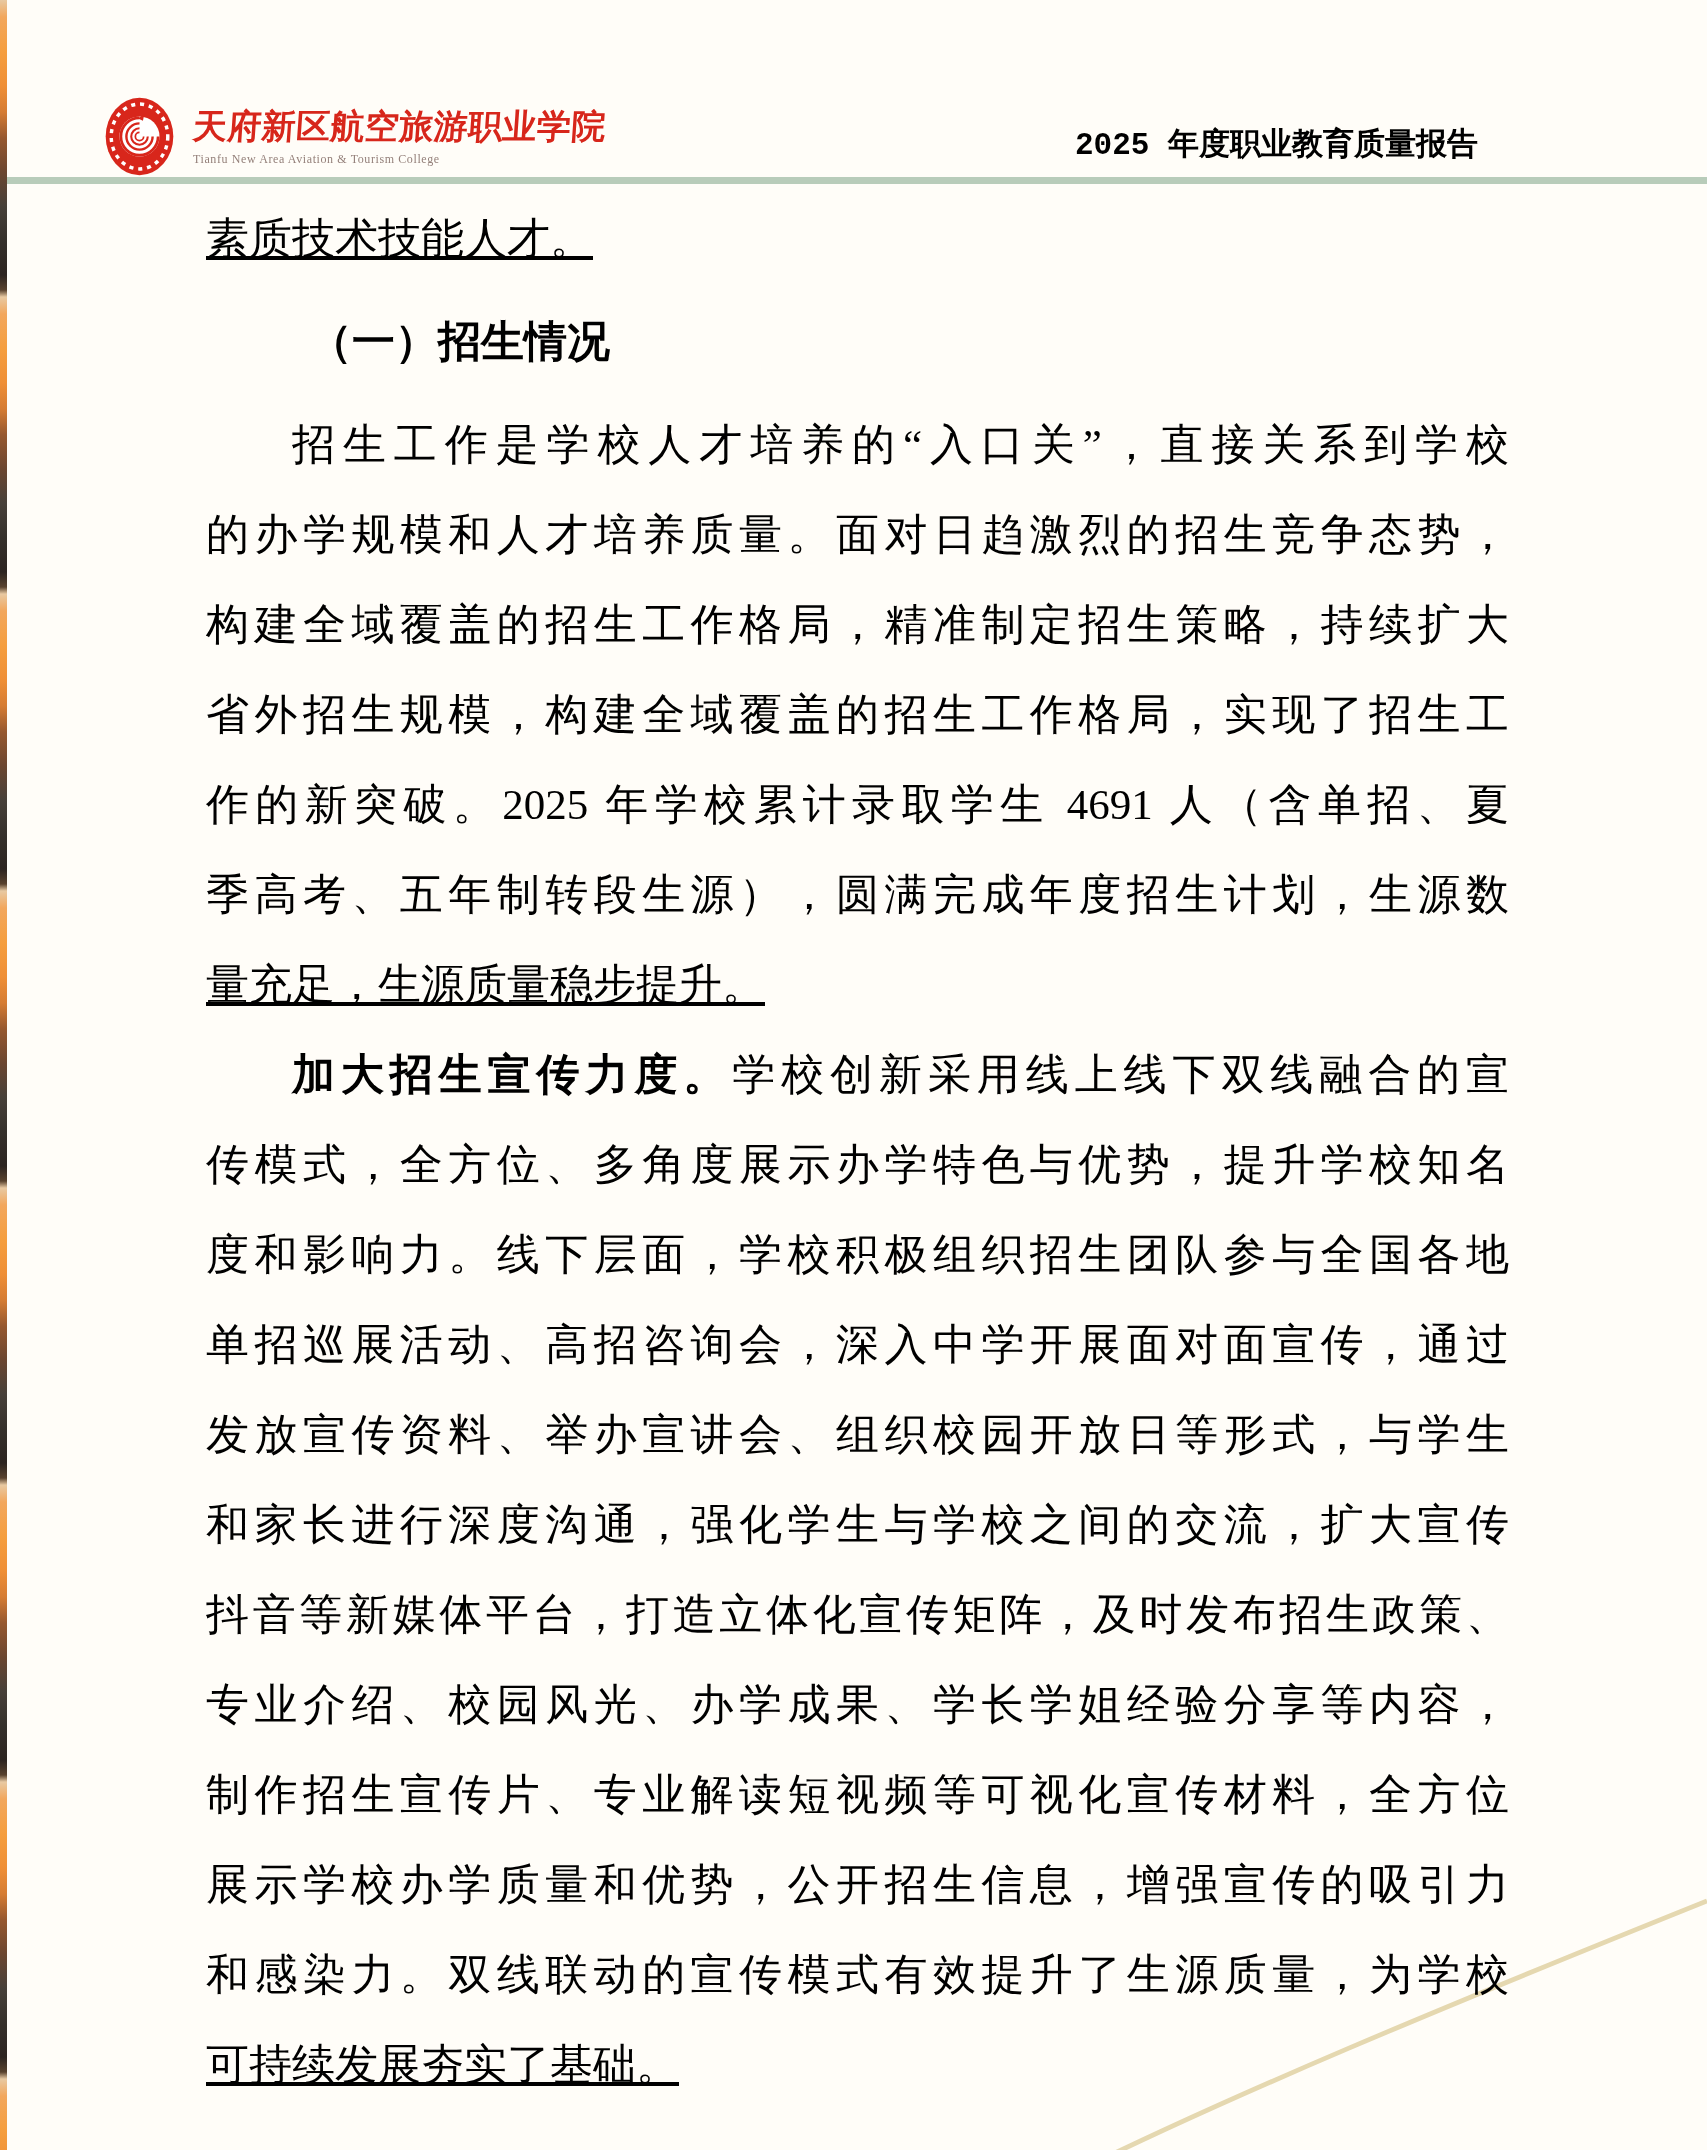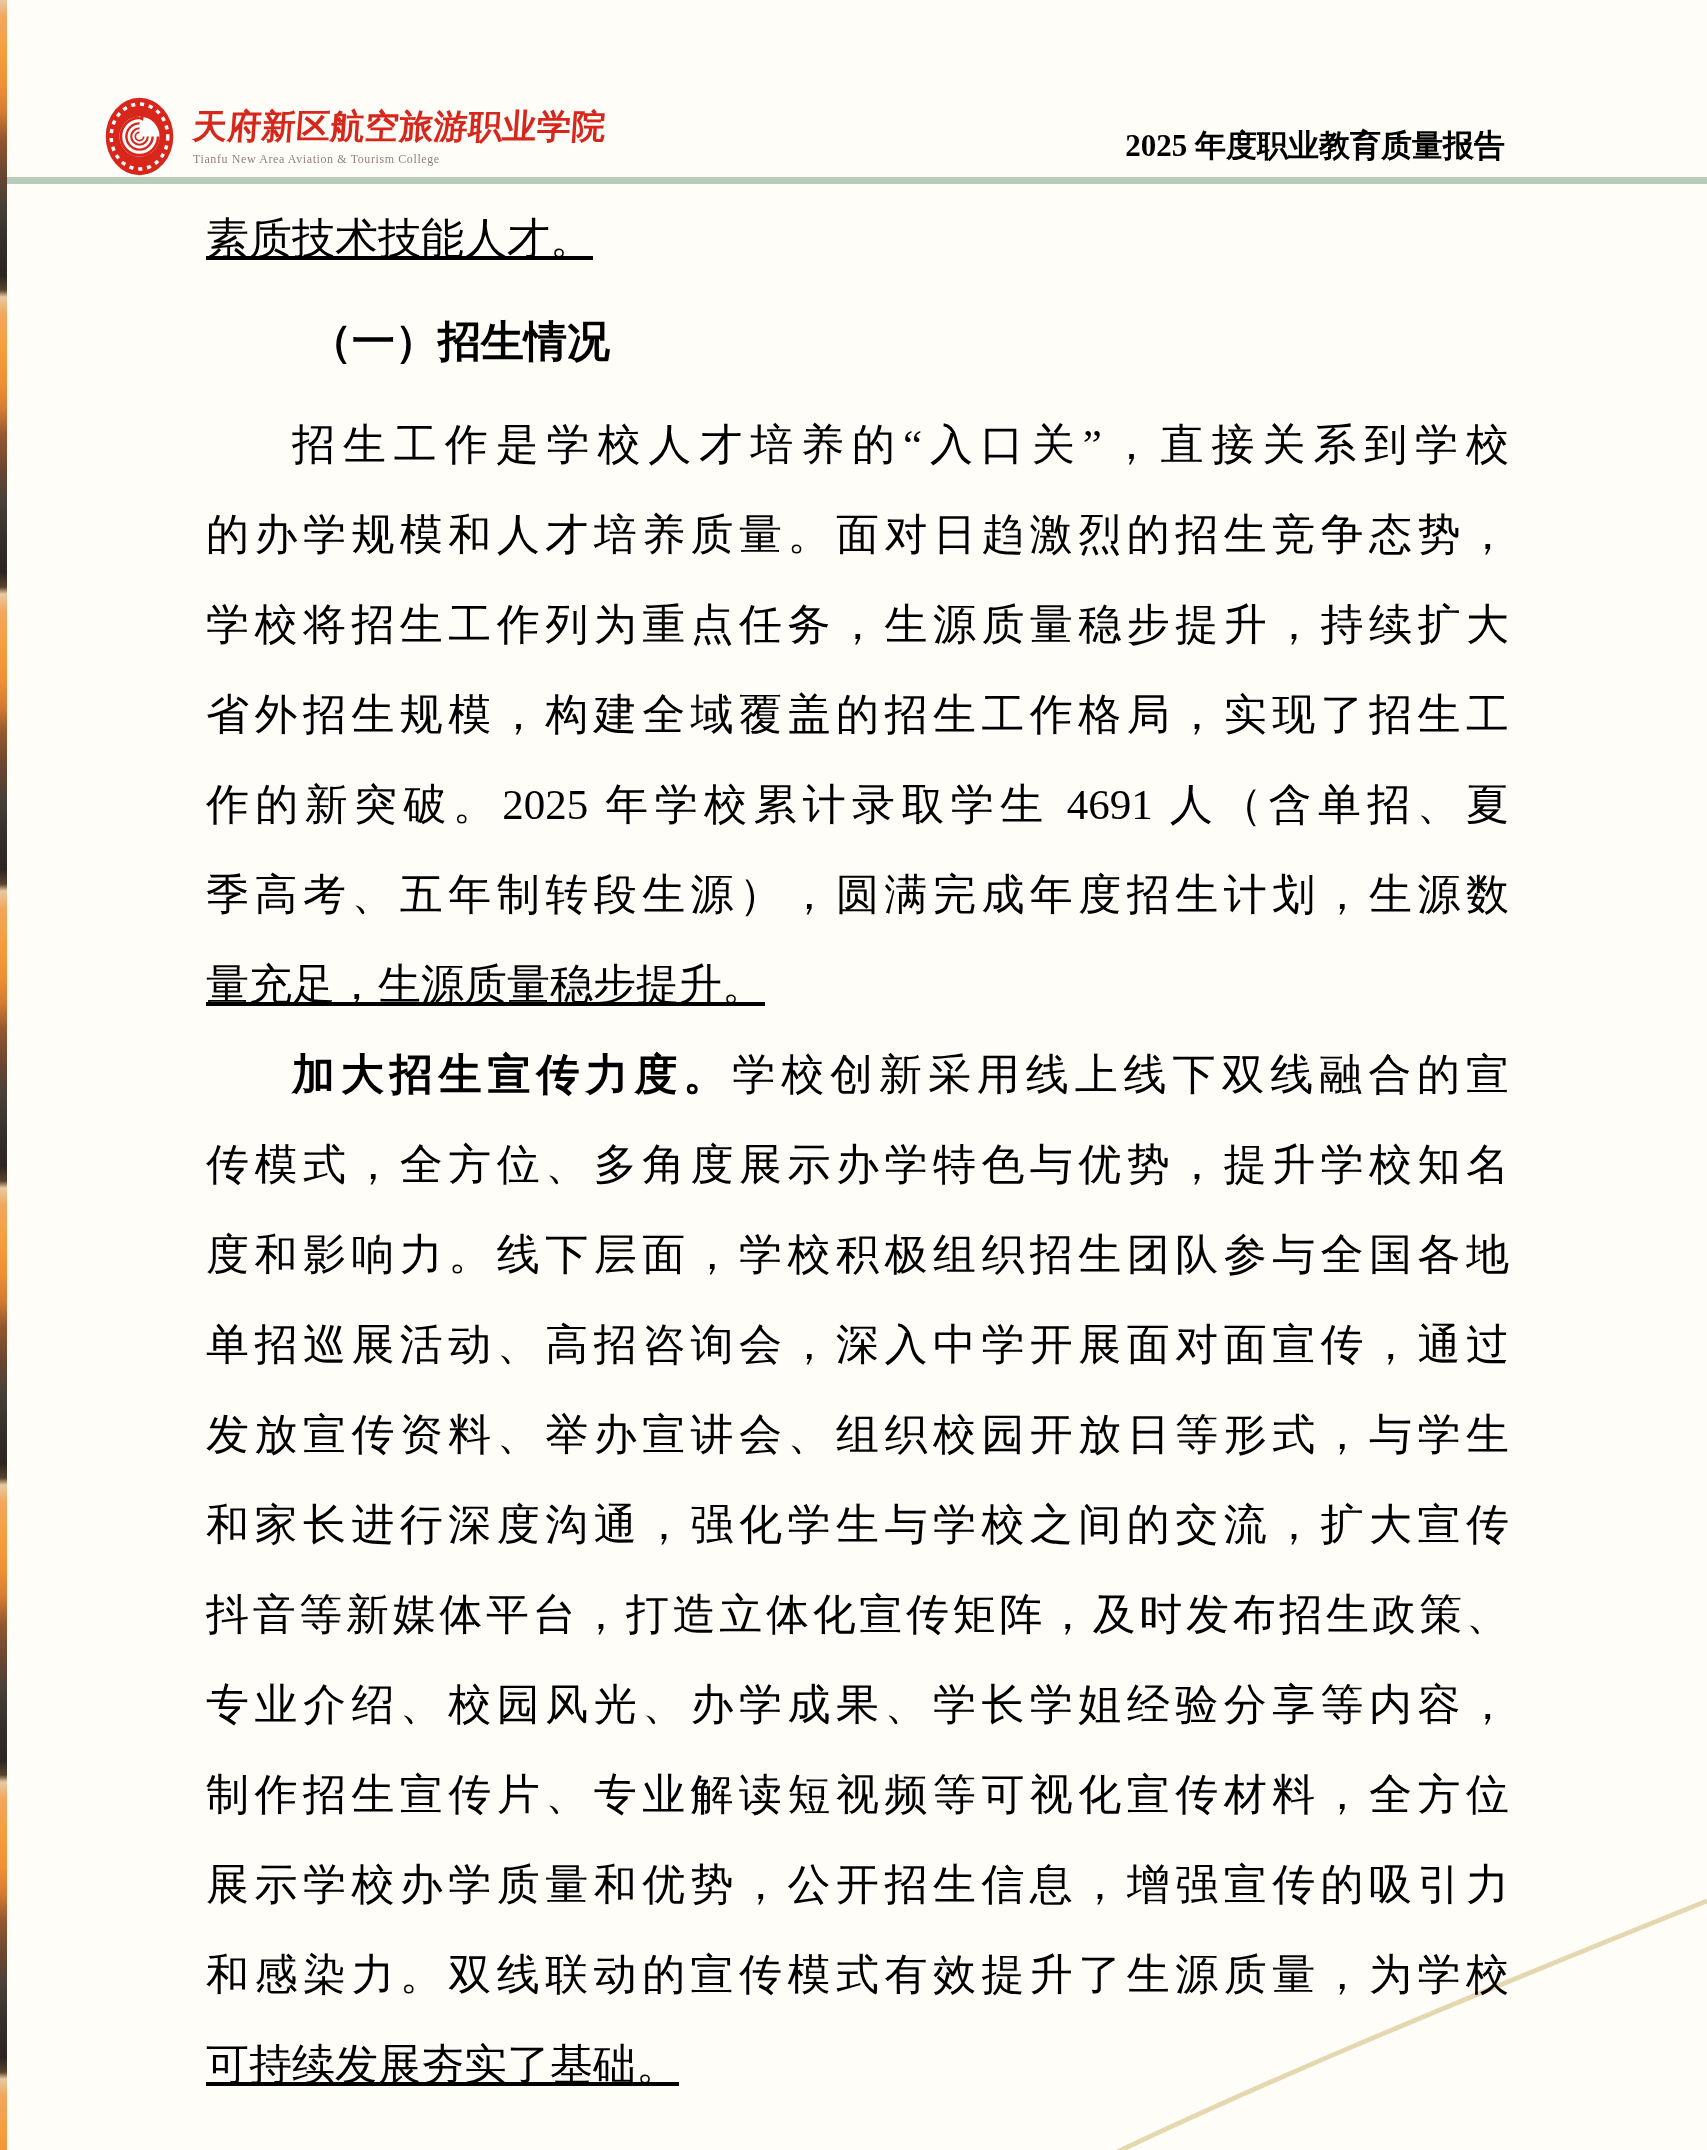--- a/index.html
+++ b/index.html
@@ -23,22 +23,22 @@
   .logo-text{position:absolute;left:193px;top:107px;width:413px;}
   .logo-zh{
     font-size:34px;line-height:40px;font-weight:bold;color:#d7261b;
     letter-spacing:0.4px;white-space:nowrap;transform:skewX(-4deg);
   }
   .logo-en{
     font-size:12px;line-height:20px;color:#94807a;letter-spacing:0.6px;
     white-space:nowrap;margin-top:1.7px;
   }
   .report-title{
-    position:absolute;left:1075px;top:124px;width:430px;text-align:right;
-    font-size:31px;line-height:43px;font-weight:bold;white-space:nowrap;
+    position:absolute;left:1075px;top:124px;width:430px;
+    font-size:31px;line-height:43px;font-weight:bold;white-space:nowrap;font-family:Liberation Mono, monospace;
   }
   .green-rule{position:absolute;left:0;top:177px;width:1707px;height:6.9px;background:#b8ccba;z-index:2;}
   
   .deco{position:absolute;left:0;top:0;width:1707px;height:2414px;z-index:0;}
   
   .content{
     position:absolute;left:206px;top:194px;width:1303px;z-index:1;
   }
   .line{
     font-size:43px;line-height:90px;height:90px;
@@ -80,21 +80,21 @@
   <div class="report-title">2025 年度职业教育质量报告</div>
 </div>
 <div class="green-rule"></div>
 
 <div class="content">
   <div class="line end">素质技术技能人才。</div>
   <div class="line heading">（一）招生情况</div>
 
   <div class="line indent">招生工作是学校人才培养的“入口关”，直接关系到学校</div>
   <div class="line">的办学规模和人才培养质量。面对日趋激烈的招生竞争态势，</div>
-  <div class="line">学校将招生工作列为重点任务，生源质量稳步提升，持续扩大</div>
+  <div class="line">构建全域覆盖的招生工作格局，精准制定招生策略，持续扩大</div>
   <div class="line">省外招生规模，构建全域覆盖的招生工作格局，实现了招生工</div>
   <div class="line">作的新突破。2025 年学校累计录取学生 4691 人（含单招、夏</div>
   <div class="line">季高考、五年制转段生源），圆满完成年度招生计划，生源数</div>
   <div class="line end">量充足，生源质量稳步提升。</div>
 
   <div class="line indent"><span class="bold-lead">加大招生宣传力度。</span><span>学校创新采用线上线下双线融合的宣</span></div>
   <div class="line">传模式，全方位、多角度展示办学特色与优势，提升学校知名</div>
   <div class="line">度和影响力。线下层面，学校积极组织招生团队参与全国各地</div>
   <div class="line">单招巡展活动、高招咨询会，深入中学开展面对面宣传，通过</div>
   <div class="line">发放宣传资料、举办宣讲会、组织校园开放日等形式，与学生</div>

